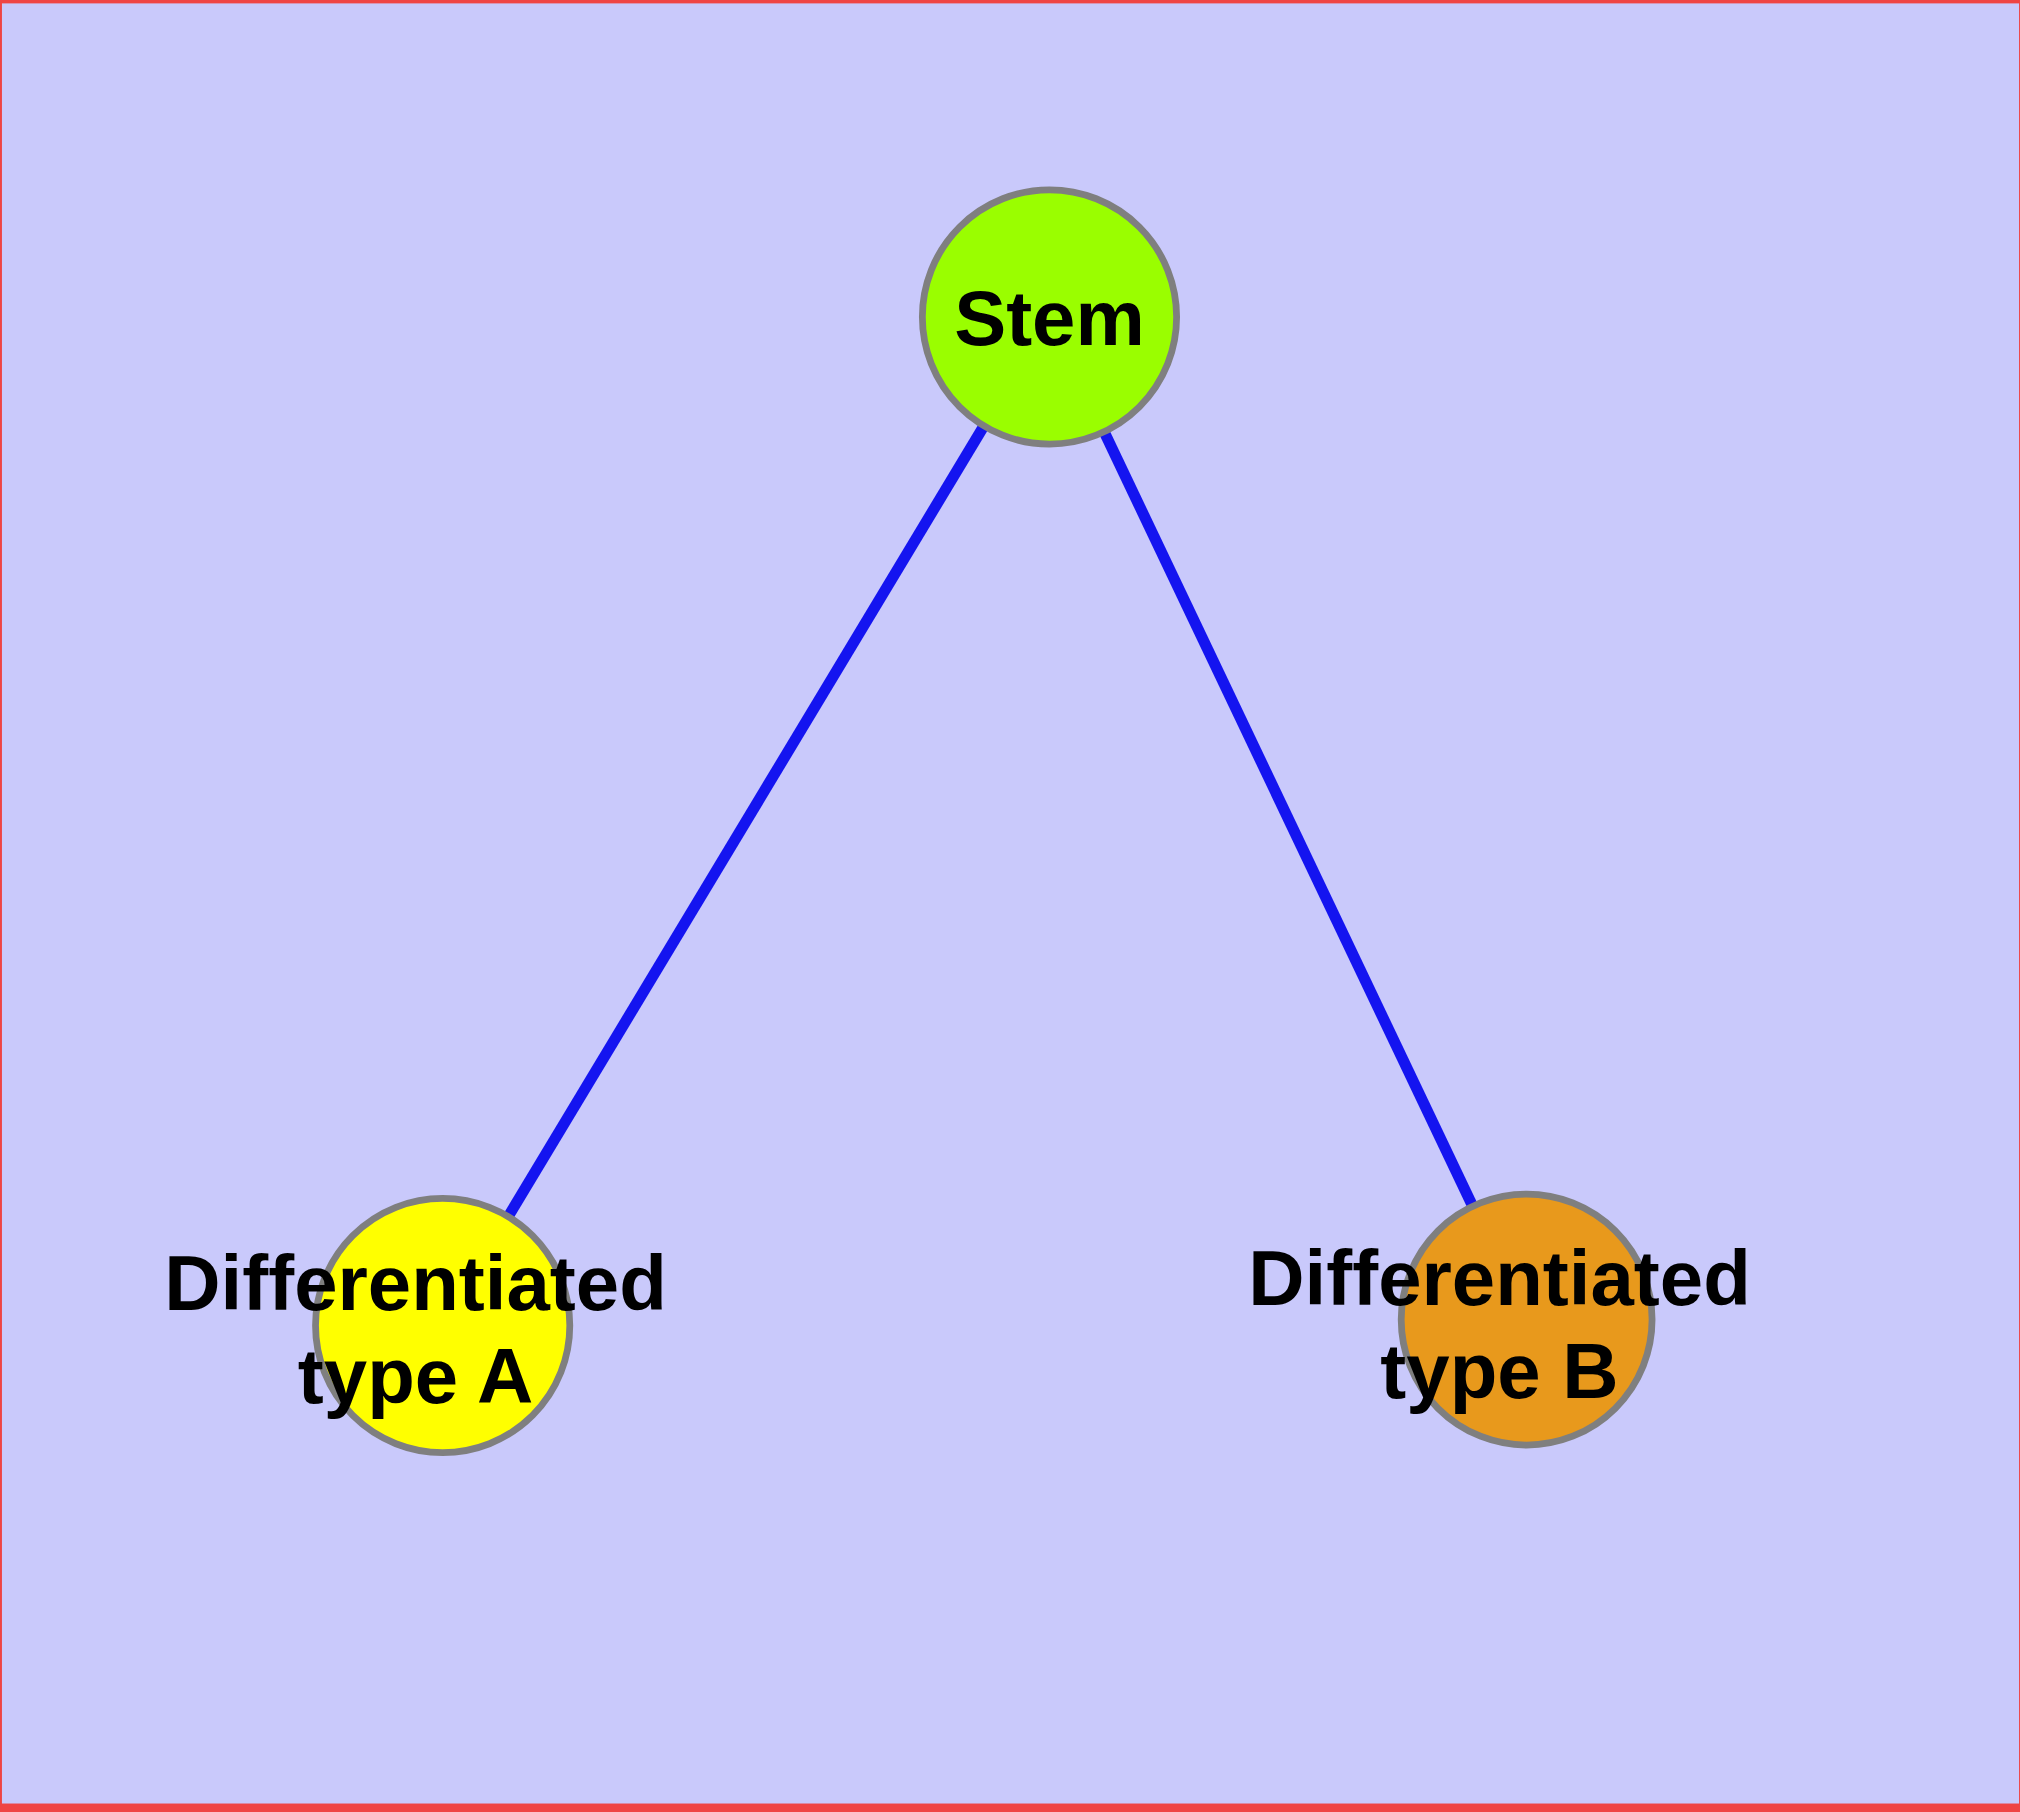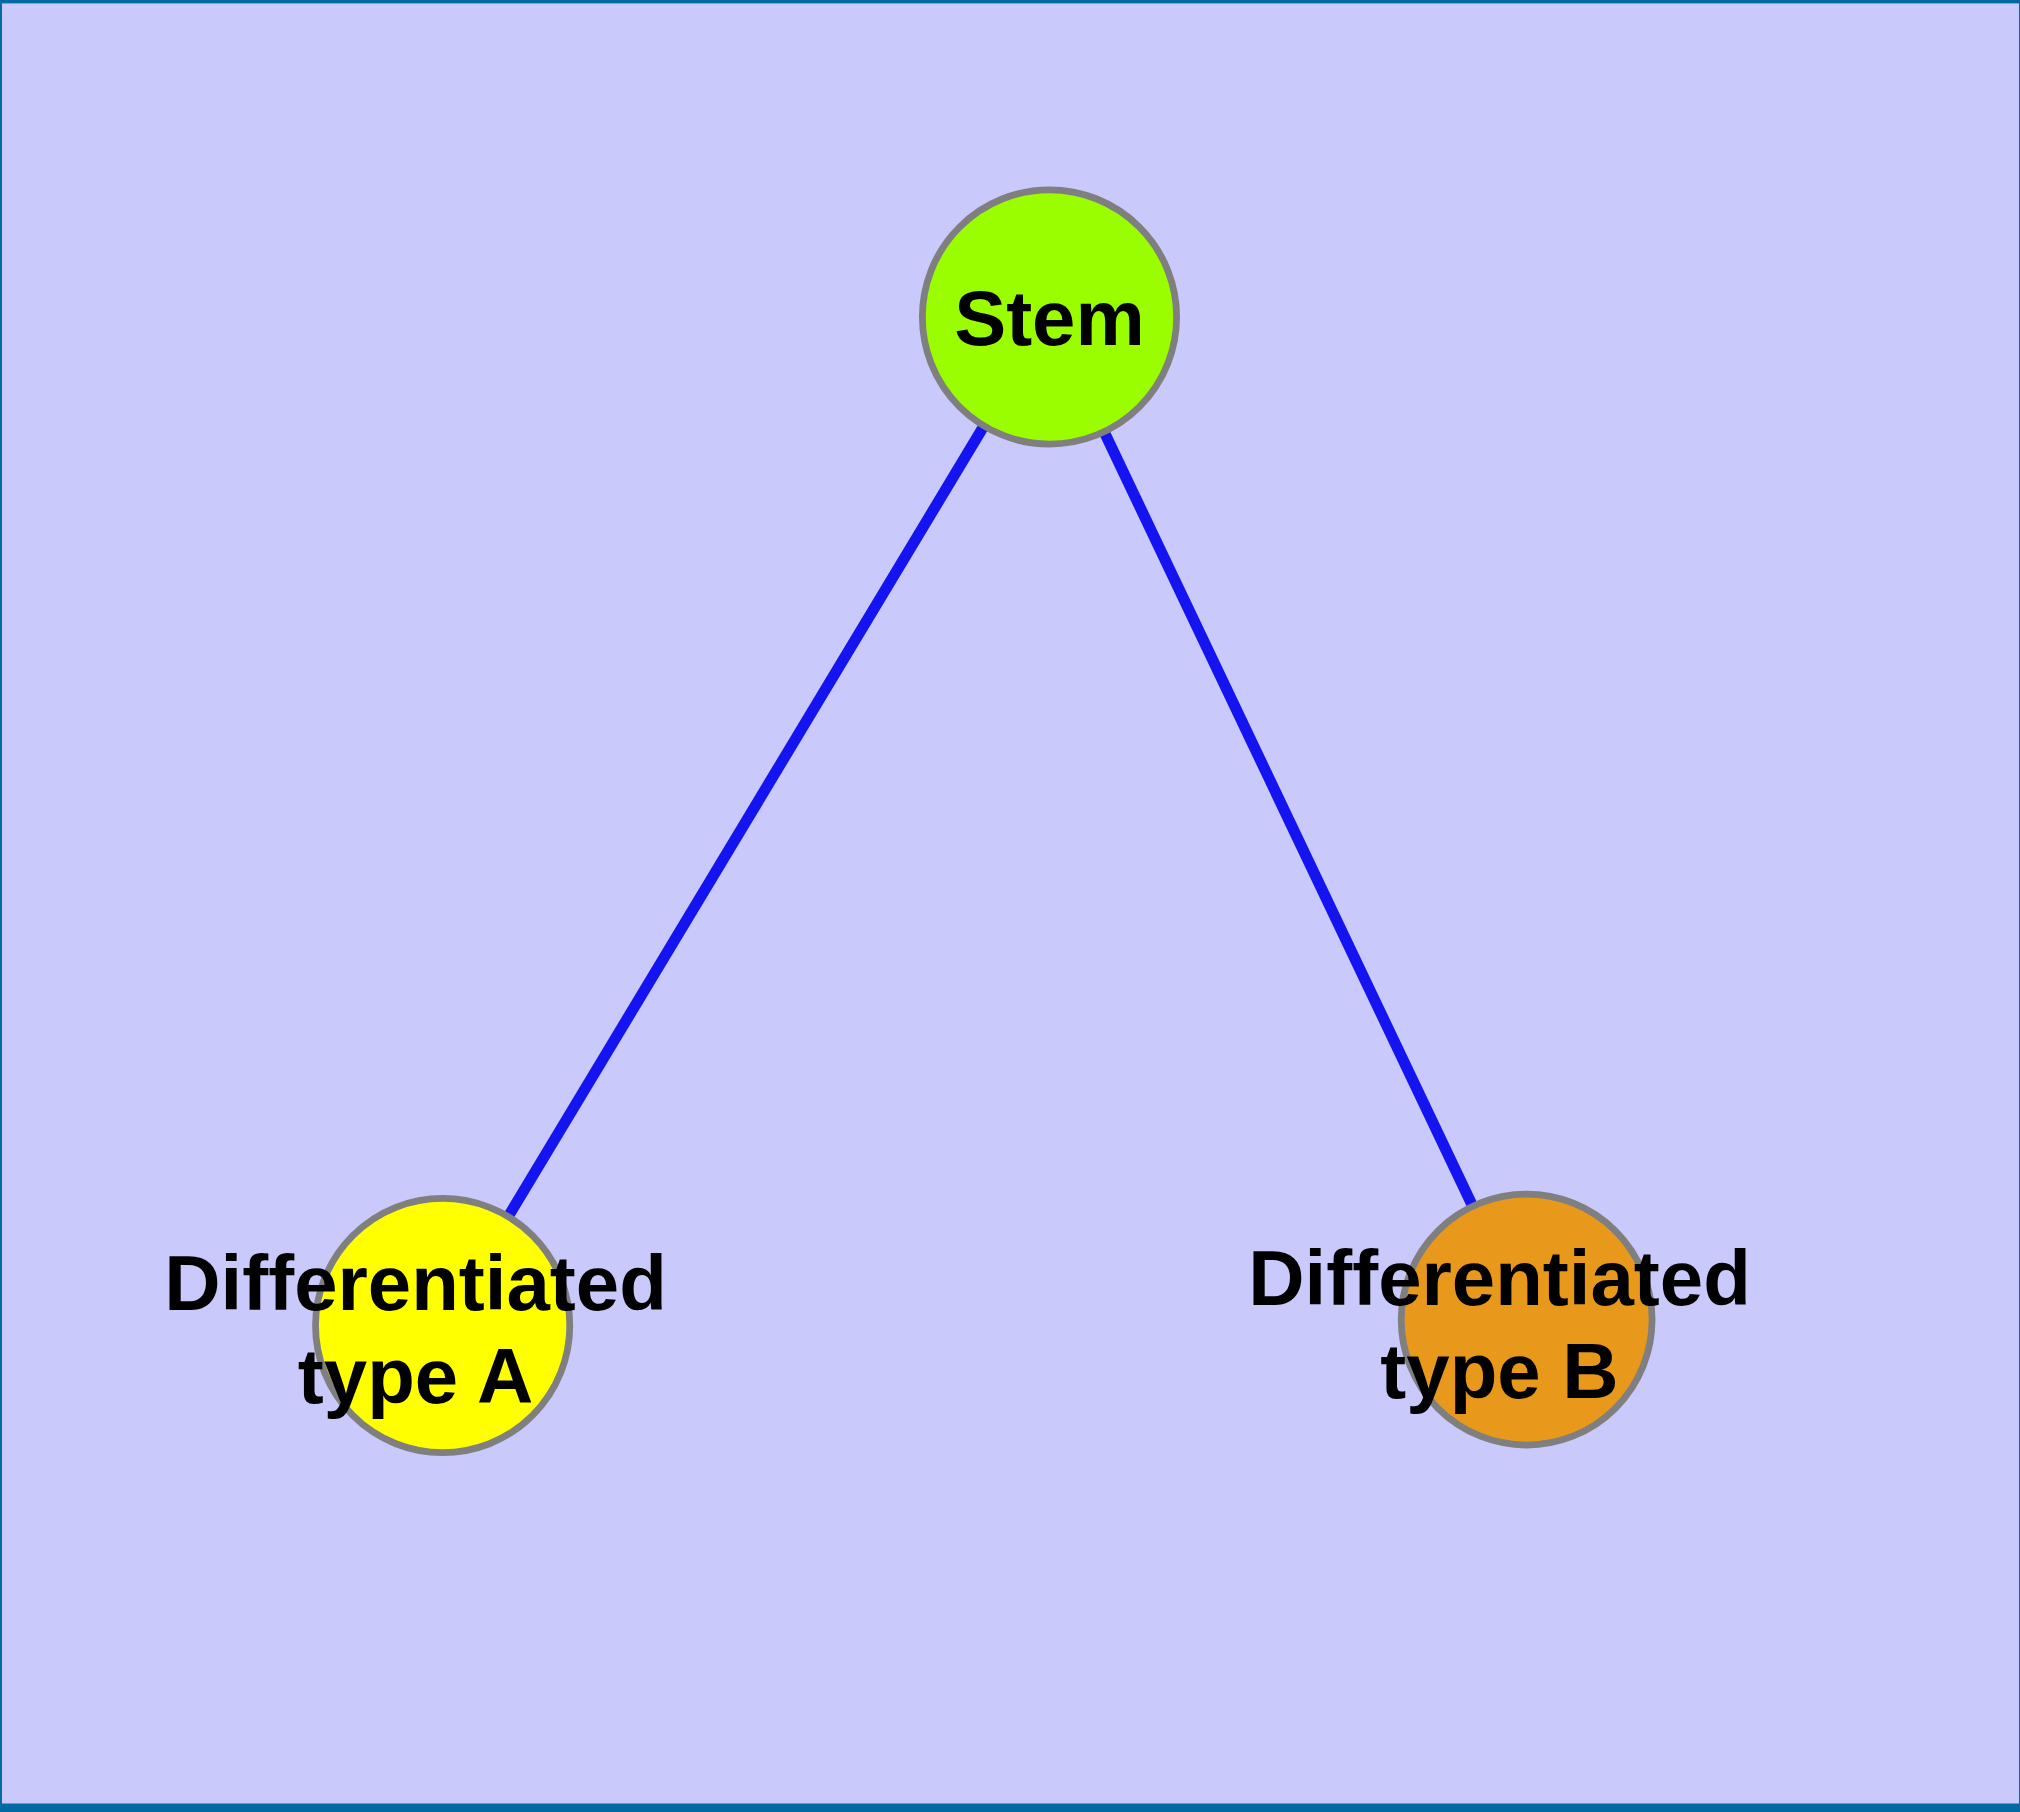--- a/index.html
+++ b/index.html
@@ -4,21 +4,21 @@
 <style>
   html, body {
     margin: 0;
     padding: 0;
     background: #ffffff;
   }
   .stage {
     position: relative;
     width: 2021px;
     height: 1812px;
-    background: #0369a1;
+    background: #ef4444;
     overflow: hidden;
   }
   .stage svg {
     display: block;
     position: absolute;
     left: 0;
     top: 0;
   }
   .node-label {
     font-family: "Liberation Sans", sans-serif;

